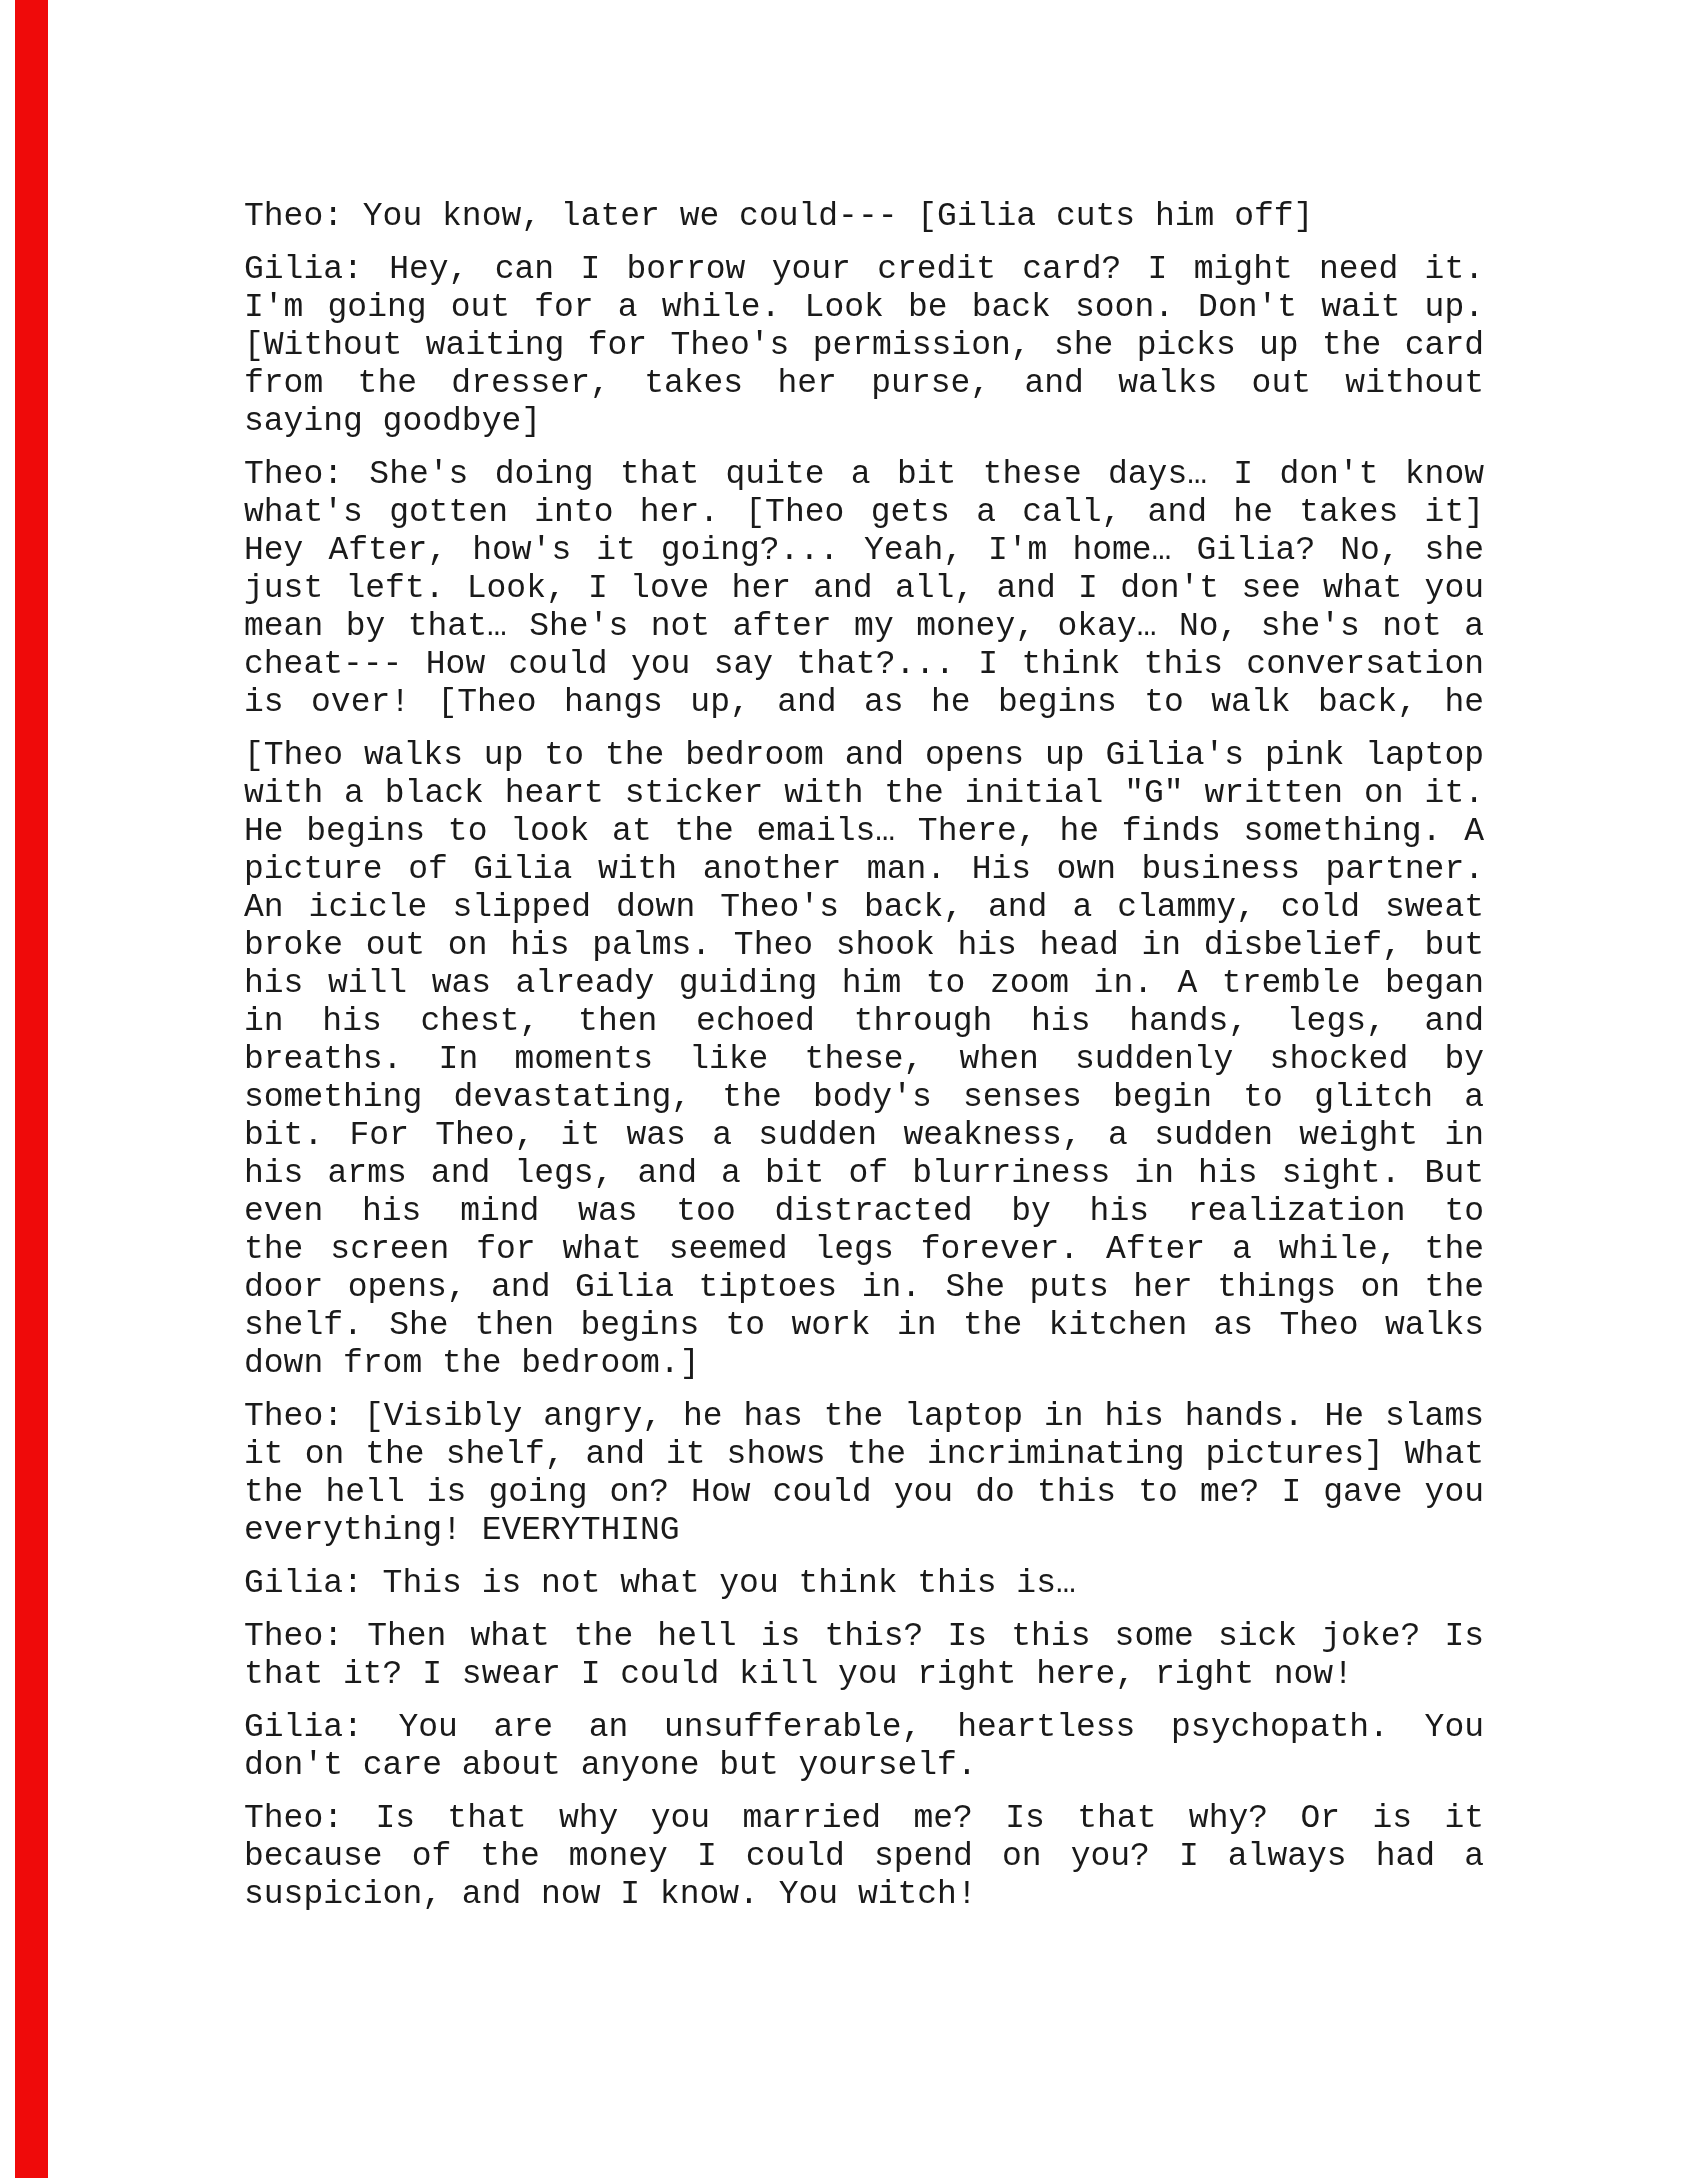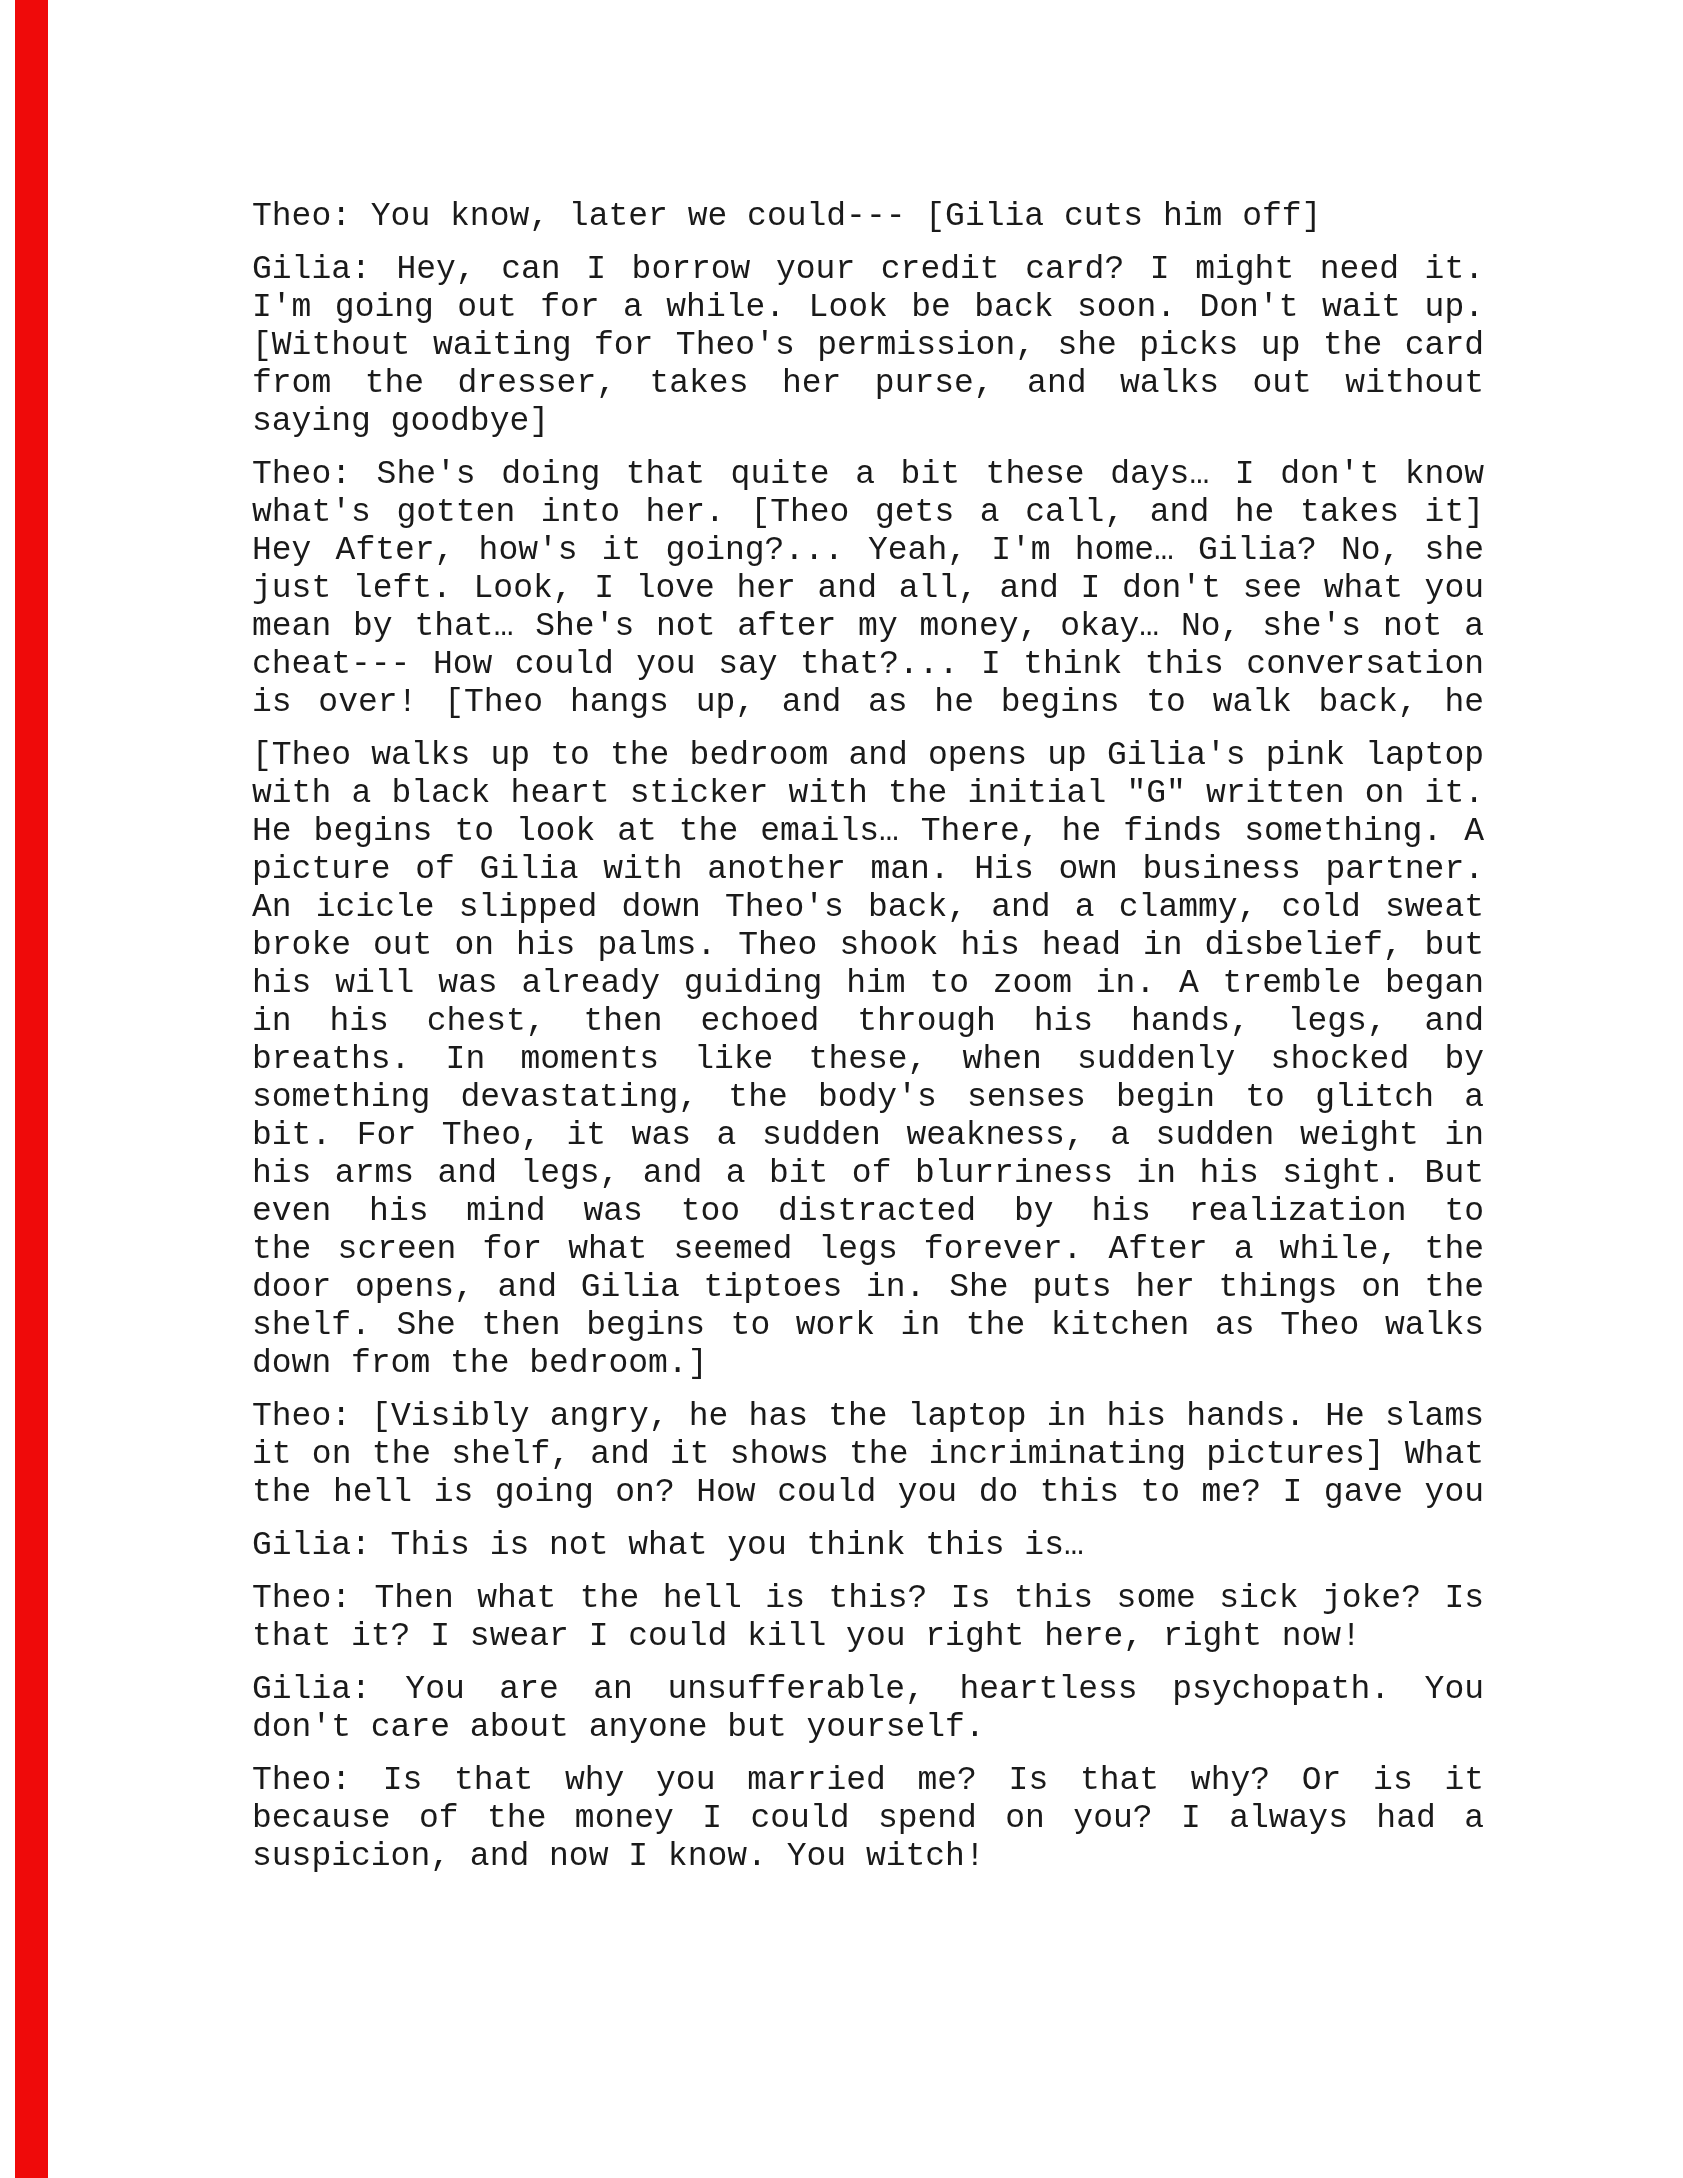--- a/index.html
+++ b/index.html
@@ -33,21 +33,21 @@
     left: 244px;
     top: 198px;
     width: 1240px;
     font-size: 33px;
     line-height: 38px;
     font-weight: 400;
     letter-spacing: 0;
     white-space: normal;
   }
   .para {
-    margin: 0 0 15px 8px;
+    margin: 0 0 15px 0;
   }
   .line {
     text-align: justify;
     text-align-last: justify;
     -moz-text-align-last: justify;
   }
   .line.last {
     text-align-last: left;
     -moz-text-align-last: left;
   }
@@ -93,20 +93,21 @@
         <div class="line">even his mind was too distracted by his realization to</div>
         <div class="line">the screen for what seemed legs forever. After a while, the</div>
         <div class="line">door opens, and Gilia tiptoes in. She puts her things on the</div>
         <div class="line">shelf. She then begins to work in the kitchen as Theo walks</div>
         <div class="line last">down from the bedroom.]</div>
       </div>
       <div class="para">
         <div class="line">Theo: [Visibly angry, he has the laptop in his hands. He slams</div>
         <div class="line">it on the shelf, and it shows the incriminating pictures] What</div>
         <div class="line">the hell is going on? How could you do this to me? I gave you</div>
+        <div class="line last">everything! EVERYTHING</div>
       </div>
       <div class="para">
         <div class="line last">Gilia: This is not what you think this is…</div>
       </div>
       <div class="para">
         <div class="line">Theo: Then what the hell is this? Is this some sick joke? Is</div>
         <div class="line last">that it? I swear I could kill you right here, right now!</div>
       </div>
       <div class="para">
         <div class="line">Gilia: You are an unsufferable, heartless psychopath. You</div>

